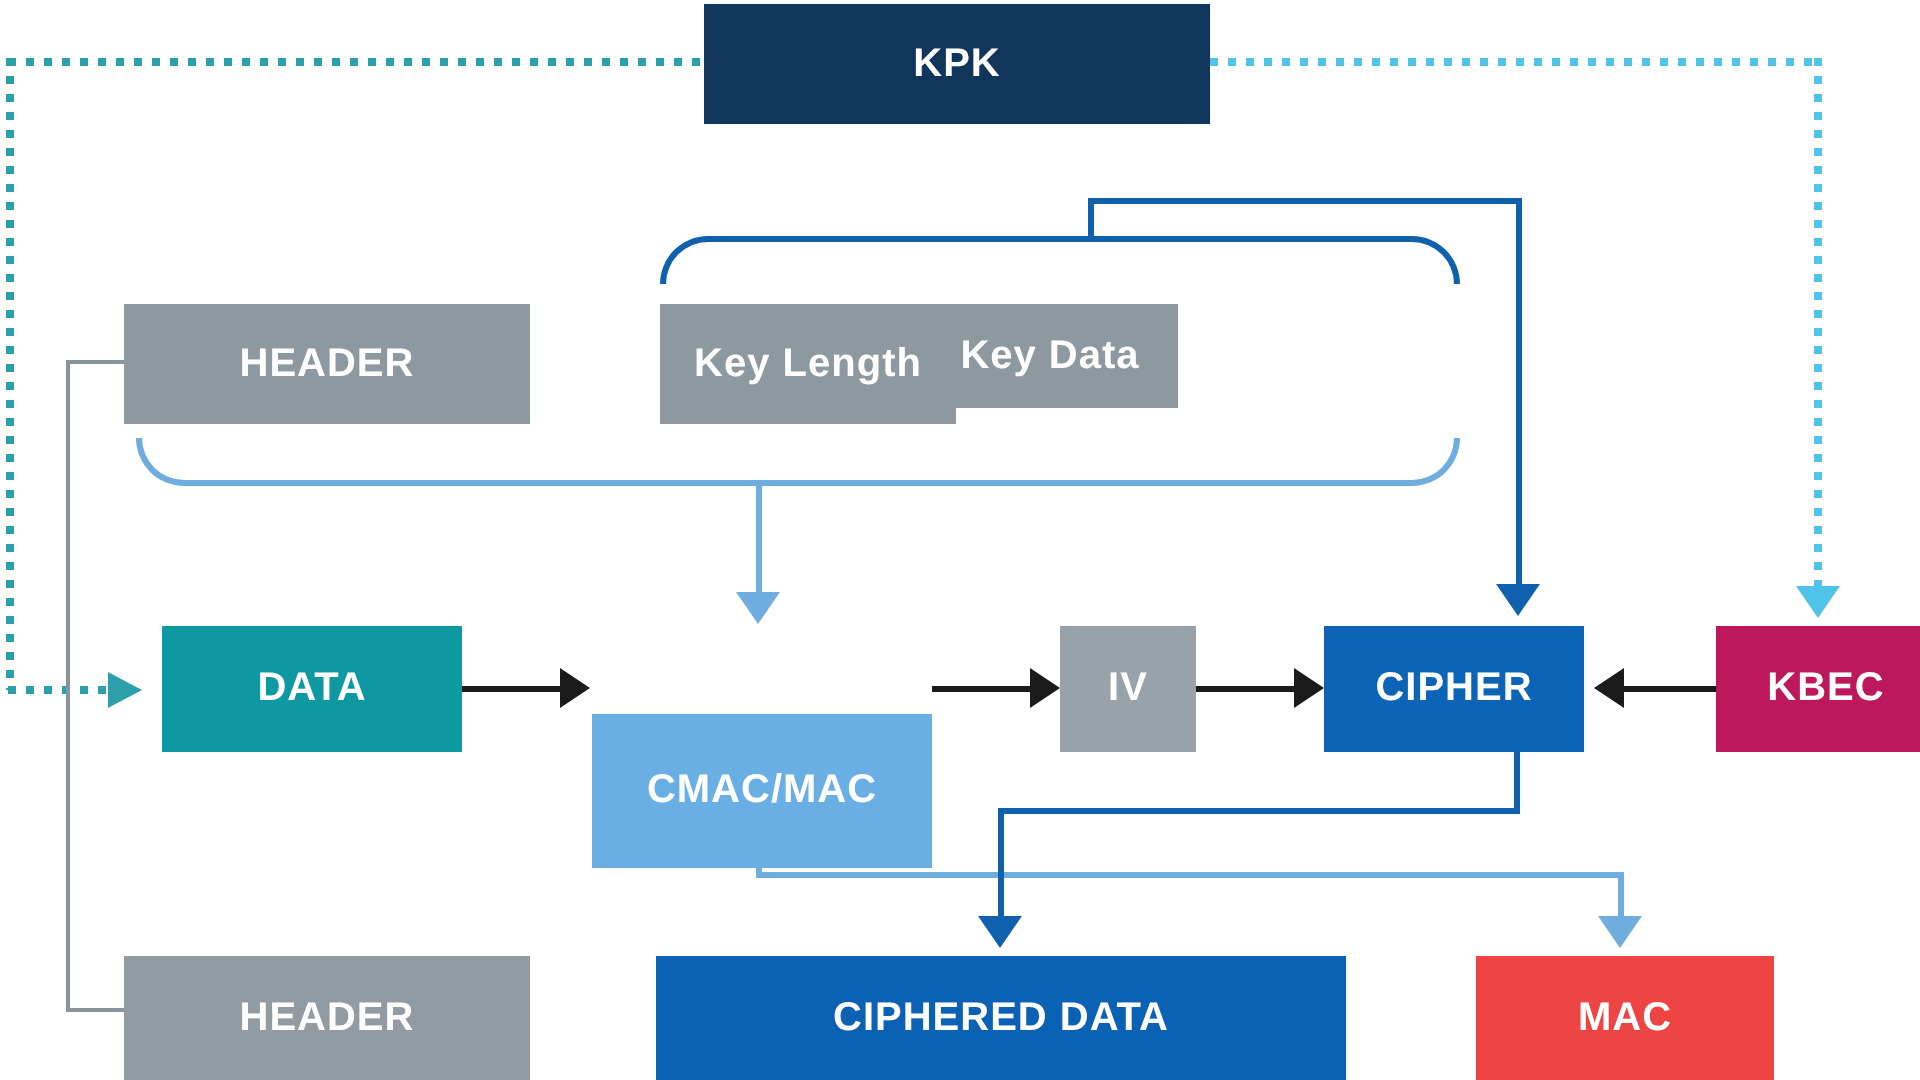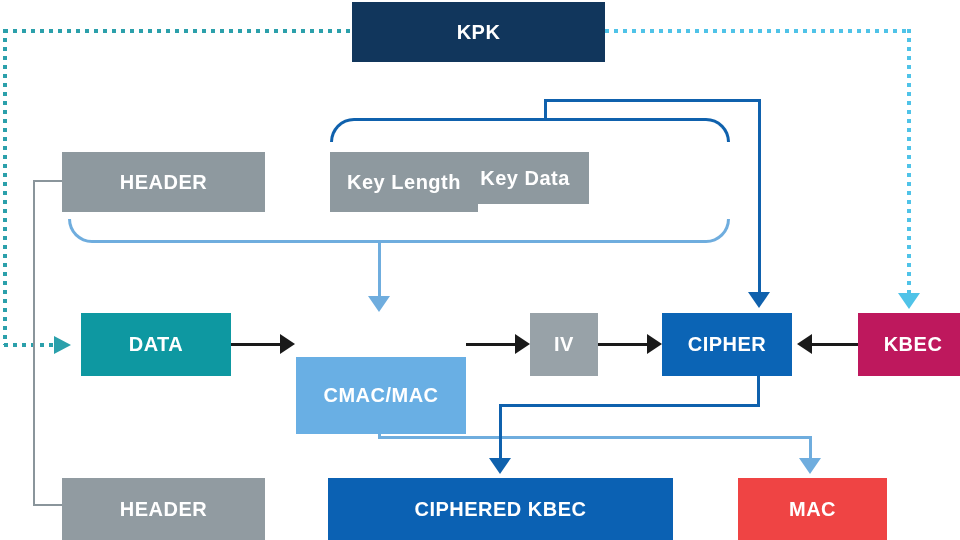--- a/index.html
+++ b/index.html
@@ -140,16 +140,16 @@
   <div class="node kpk">KPK</div>
   <div class="node header-top">HEADER</div>
   <div class="node key-length">Key Length</div>
   <div class="node key-data">Key Data</div>
   <div class="node kbac">DATA</div>
   <div class="node cmac">CMAC/MAC</div>
   <div class="node iv">IV</div>
   <div class="node cipher">CIPHER</div>
   <div class="node kbec">KBEC</div>
   <div class="node header-bottom">HEADER</div>
-  <div class="node ciphered">CIPHERED KBEC</div>
+  <div class="node ciphered">CIPHERED DATA</div>
   <div class="node mac">MAC</div>
 
 </div>
 
 </body></html>

